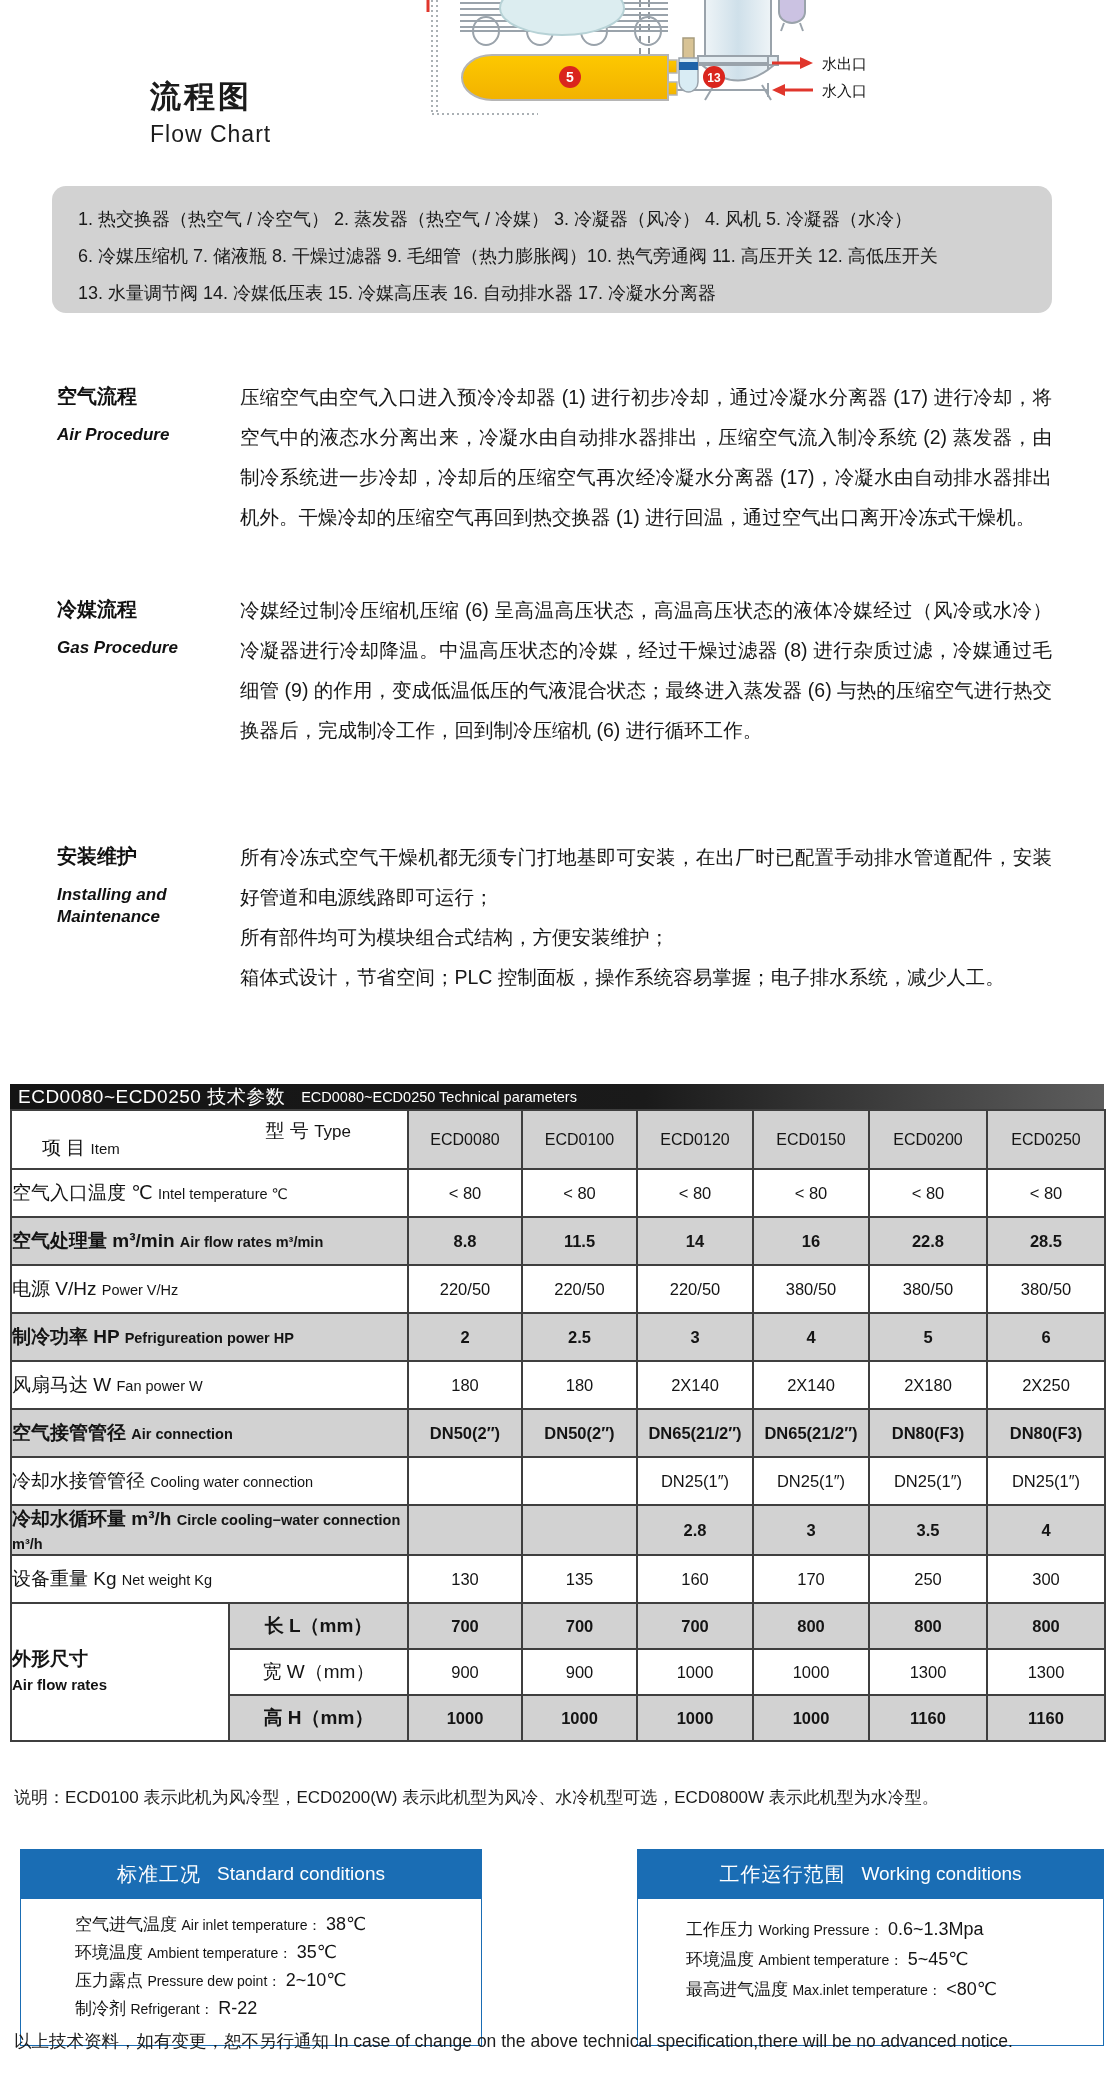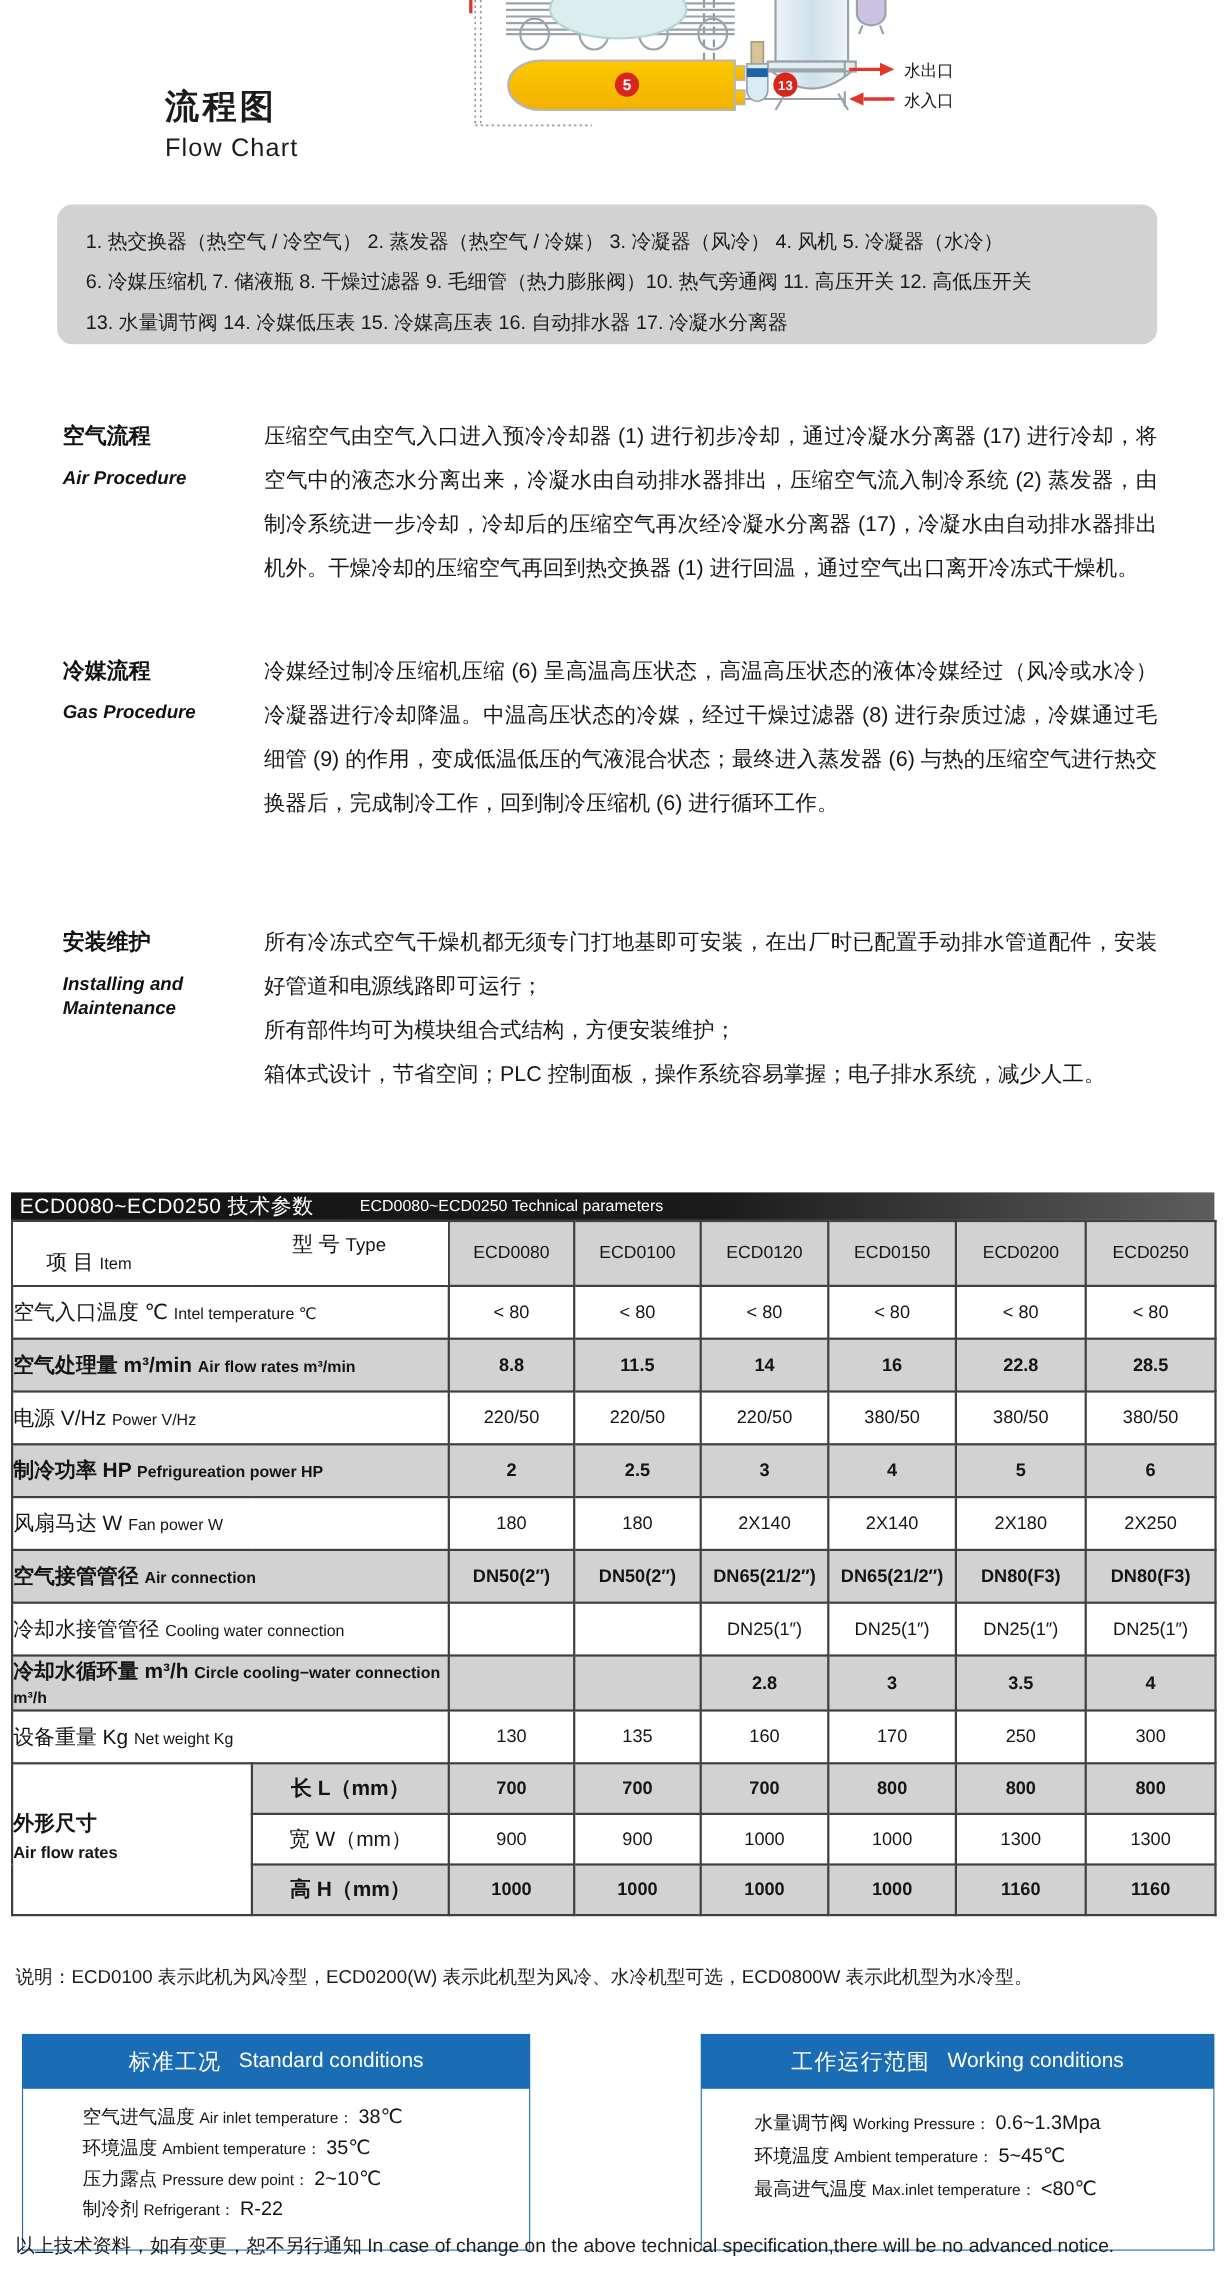--- a/index.html
+++ b/index.html
@@ -27,39 +27,39 @@
   .sec-body{position:absolute;left:183px;top:-6px;width:812px;font-size:19.5px;line-height:40px;
             text-align:justify;color:#171717;}
   .sec-body .para{text-align:justify;}
   .s-air{top:383px;}
   .s-gas{top:596px;}
   .s-install{top:843px;}
 
   
   .tbar{position:absolute;left:10px;top:1084px;width:1094px;height:25px;box-sizing:border-box;
         background:linear-gradient(90deg,#141414 0%,#1a1a1a 58%,#5d5d5d 100%);
-        color:#fff;display:flex;align-items:center;gap:42px;padding-left:8px;}
+        color:#fff;display:flex;align-items:center;gap:16px;padding-left:8px;}
   .tbar .zh{font-size:19px;letter-spacing:.5px;}
   .tbar .en{font-size:14.5px;}
 
   
   .ptable{position:absolute;left:10px;top:1109px;width:1094px;border-collapse:collapse;
           table-layout:fixed;}
   .ptable th,.ptable td{border:2px solid #3f3f3f;background:#fff;font-weight:normal;
           padding:0;vertical-align:middle;}
   .ptable tr.hrow{height:59px;}
   .ptable tr.drow{height:48px;}
   .ptable tr.mrow{height:46px;}
   .ptable tr.g th,.ptable tr.g td{background:#d2d2d2;font-weight:bold;}
   .ptable .model{font-size:16px;text-align:center;background:#d2d2d2;}
   .rl{text-align:left;padding-left:26px;font-size:19px;color:#141414;}
   .rl .en{font-size:14.5px;}
   .val{text-align:center;font-size:16.5px;color:#141414;}
   .corner{position:relative;background-color:#d2d2d2;
-          background-image:linear-gradient(to bottom right,transparent 49.5%,#3f3f3f 49.5%,#3f3f3f 50.4%,transparent 50.4%);}
+          background-image:linear-gradient(to bottom right,transparent 49.5%,#3f3f3f 49.5%,#3f3f3f 50.4%,transparent 50.4%);border-radius:21px;}
   .corner .bl{position:absolute;left:30px;bottom:7px;font-size:19px;}
   .corner .bl .en{font-size:15px;}
   .corner .tr{position:absolute;right:56px;top:7px;font-size:19px;}
   .corner .tr .en{font-size:17px;}
   .dimcell{background:#fff !important;text-align:left;padding-left:28px;font-size:19px;line-height:26px;}
   .dimcell .en{font-size:15px;}
   .sublab{text-align:center;font-size:19px;}
 
   
   .note{position:absolute;left:14px;top:1786px;font-size:17px;color:#1c1c1c;}
@@ -416,21 +416,21 @@
     </div>
   </div>
 
   <div class="cbox box-wrk">
     <div class="hd">
       <span class="zh">工作运行范围</span>
       <span class="en">Working conditions</span>
     </div>
     <div class="bd">
       <div class="line">
-        <span class="zh">水量调节阀</span>
+        <span class="zh">工作压力</span>
         <span class="en">Working Pressure：</span>
         <span class="val">0.6~1.3Mpa</span>
       </div>
       <div class="line">
         <span class="zh">环境温度</span>
         <span class="en">Ambient temperature：</span>
         <span class="val">5~45℃</span>
       </div>
       <div class="line">
         <span class="zh">最高进气温度</span>

